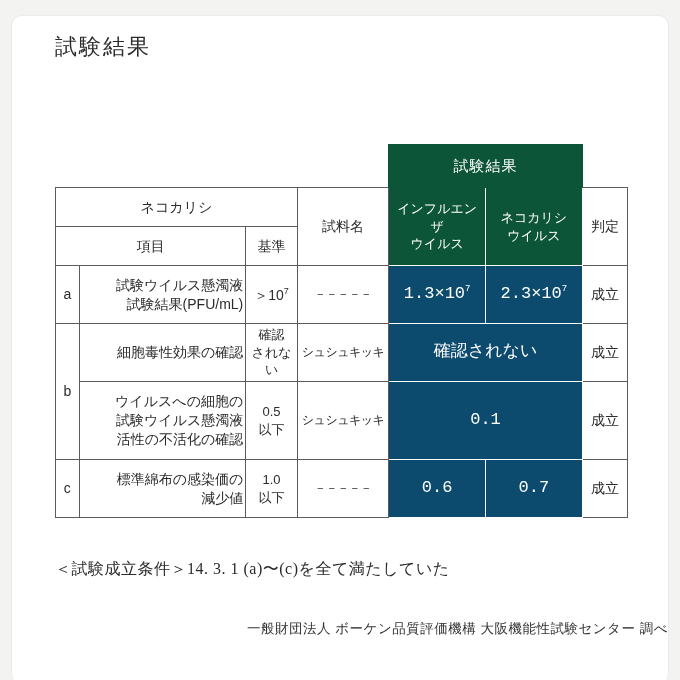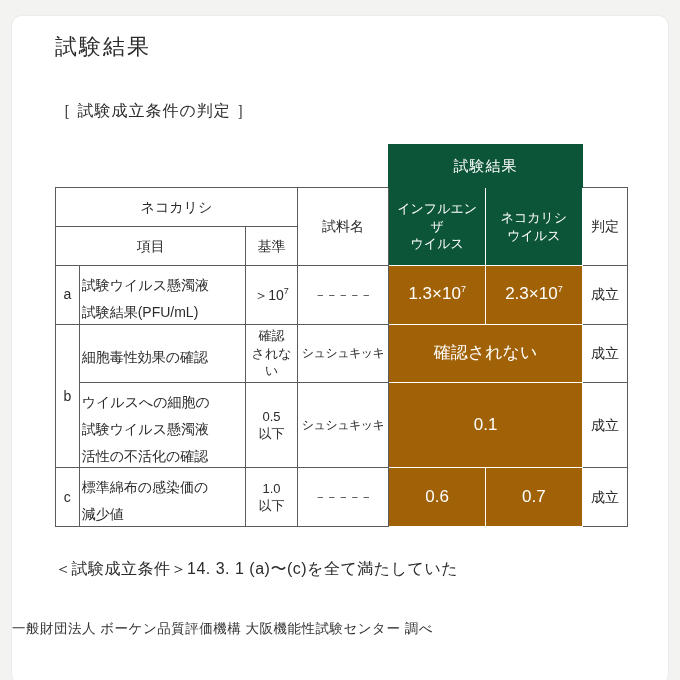--- a/index.html
+++ b/index.html
@@ -65,74 +65,75 @@
   }
   .hdr-green {
     background: #0d5538;
     color: #ffffff;
     border: 1px solid #0d5538 !important;
     font-size: 15px;
     letter-spacing: 1px;
     height: 38px;
   }
   .green-cell {
-    background: #a16207;
+    background: #0c4a6e;
     color: #ffffff;
     border-color: #ffffff !important;
     border-left: 1px solid #ffffff !important;
     border-right: 1px solid #ffffff !important;
     font-size: 17px;
+    font-family: Liberation Mono, monospace;
   }
   .green-sub {
     background: #0d5538;
     color: #ffffff;
     border-color: #ffffff !important;
     font-size: 13px;
     line-height: 1.25;
     height: 46px;
   }
   .nb { border: none !important; background: transparent; }
   .col-a { width: 22px; font-size: 13px; }
   .col-item { width: 155px; text-align: left; }
-  .col-item .ctr { display: block; text-align: left; margin-top: 8px; }
+  .col-item .ctr { display: block; text-align: right; }
   .col-std { width: 48px; font-size: 14px; }
   .col-sample { width: 85px; font-size: 12px; letter-spacing: -0.5px;}
   .col-v1 { width: 90px; }
   .col-v2 { width: 90px; }
   .col-judge { width: 42px; font-size: 14px; }
   .small13 { font-size: 13px; }
   sup { font-size: 9px; vertical-align: super; }
   .rowh { height: 58px; }
   .footnote {
     position: absolute;
     left: 43px;
     top: 543px;
     font-size: 16px;
     color: #2b2b2b;
     letter-spacing: 0.5px;
+    font-family: Liberation Serif, serif;
   }
   .credit {
     position: absolute;
     left: 0;
     right: 0;
     top: 604px;
-    text-align: left;
+    text-align: right;
     font-size: 13.5px;
     color: #333;
     letter-spacing: 0.5px;
   }
 </style>
 </head>
 <body>
 
 <div class="card">
 
   <div class="page-title">試験結果</div>
 
-  <div class="section-label">［ 試験成立条件の判定 ］</div>
 
   <div class="tbl-wrap">
     <table class="result">
       <colgroup>
         <col class="col-a">
           <col class="col-item">
           <col class="col-std">
         <col class="col-sample">
           <col class="col-v1">
           <col class="col-v2">

